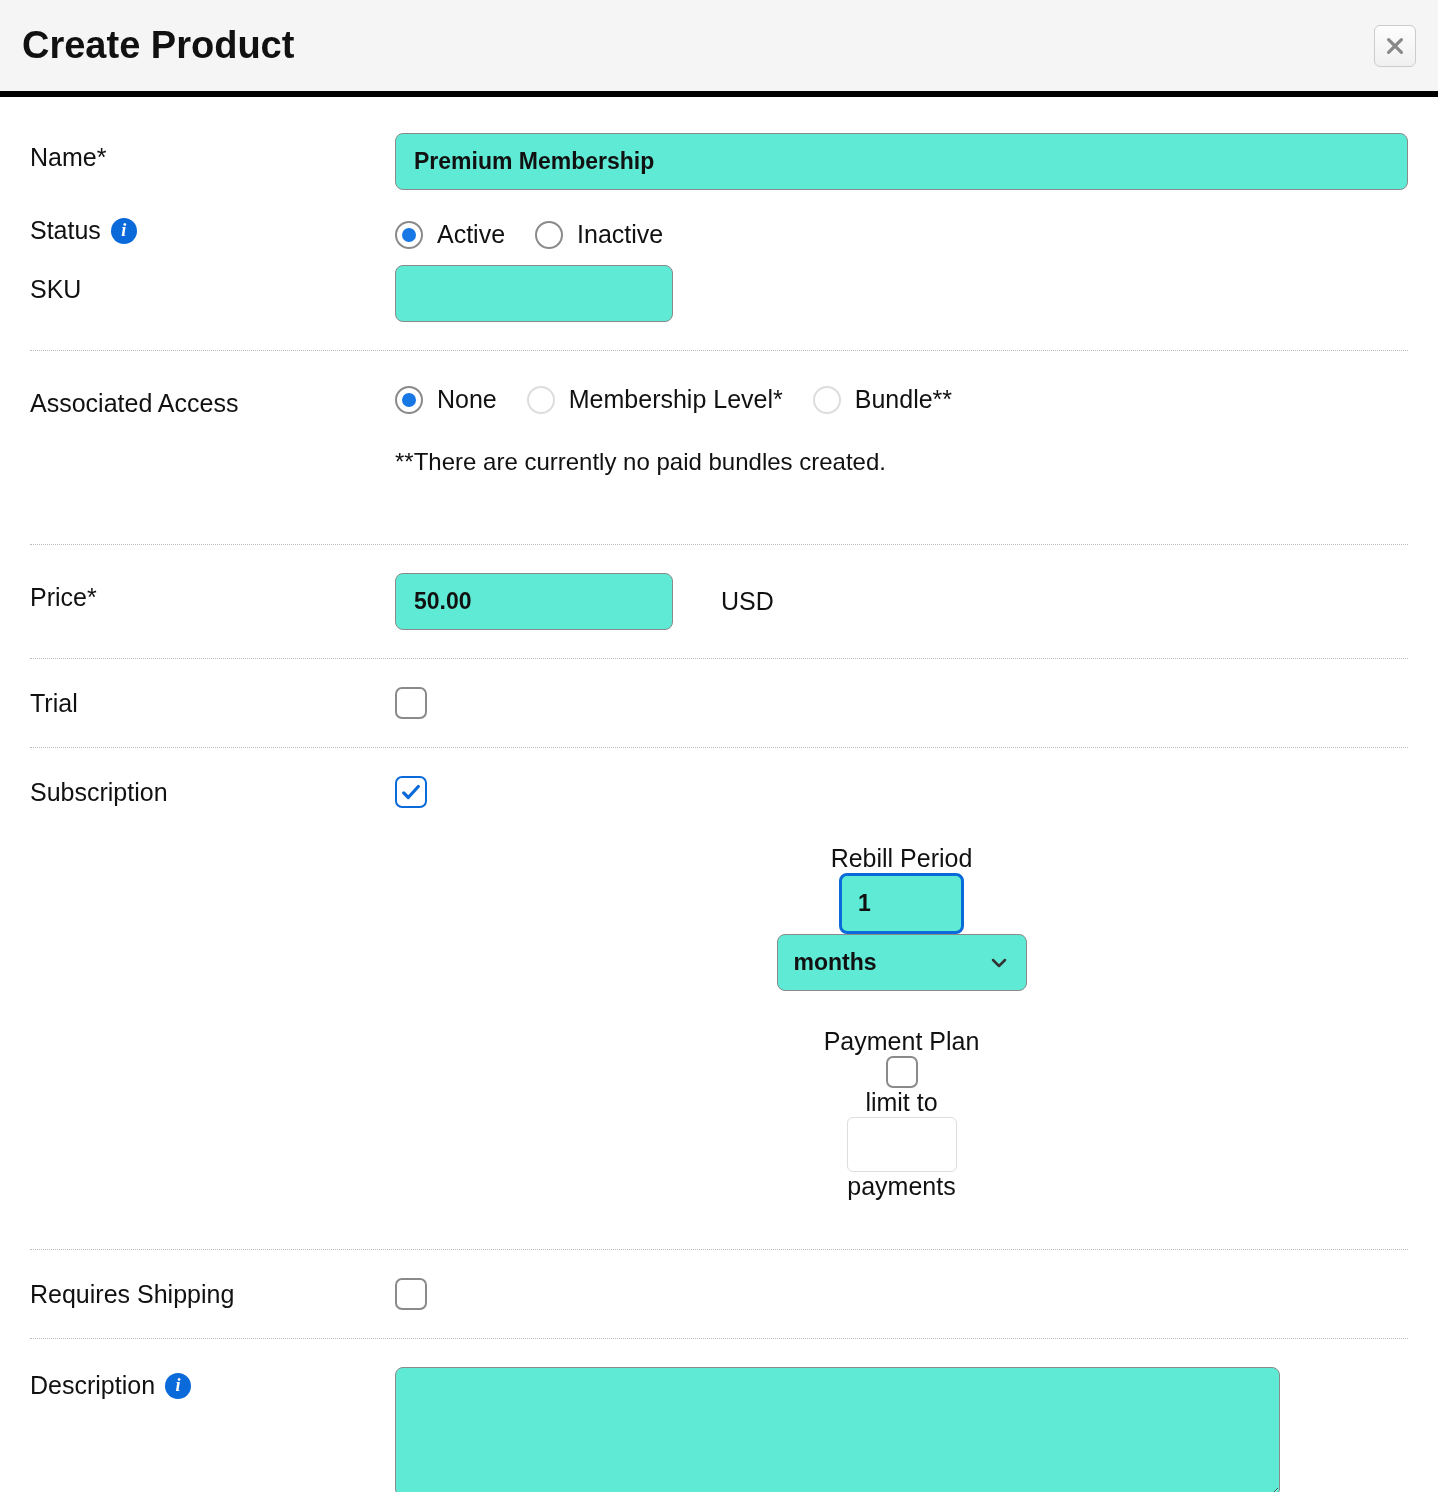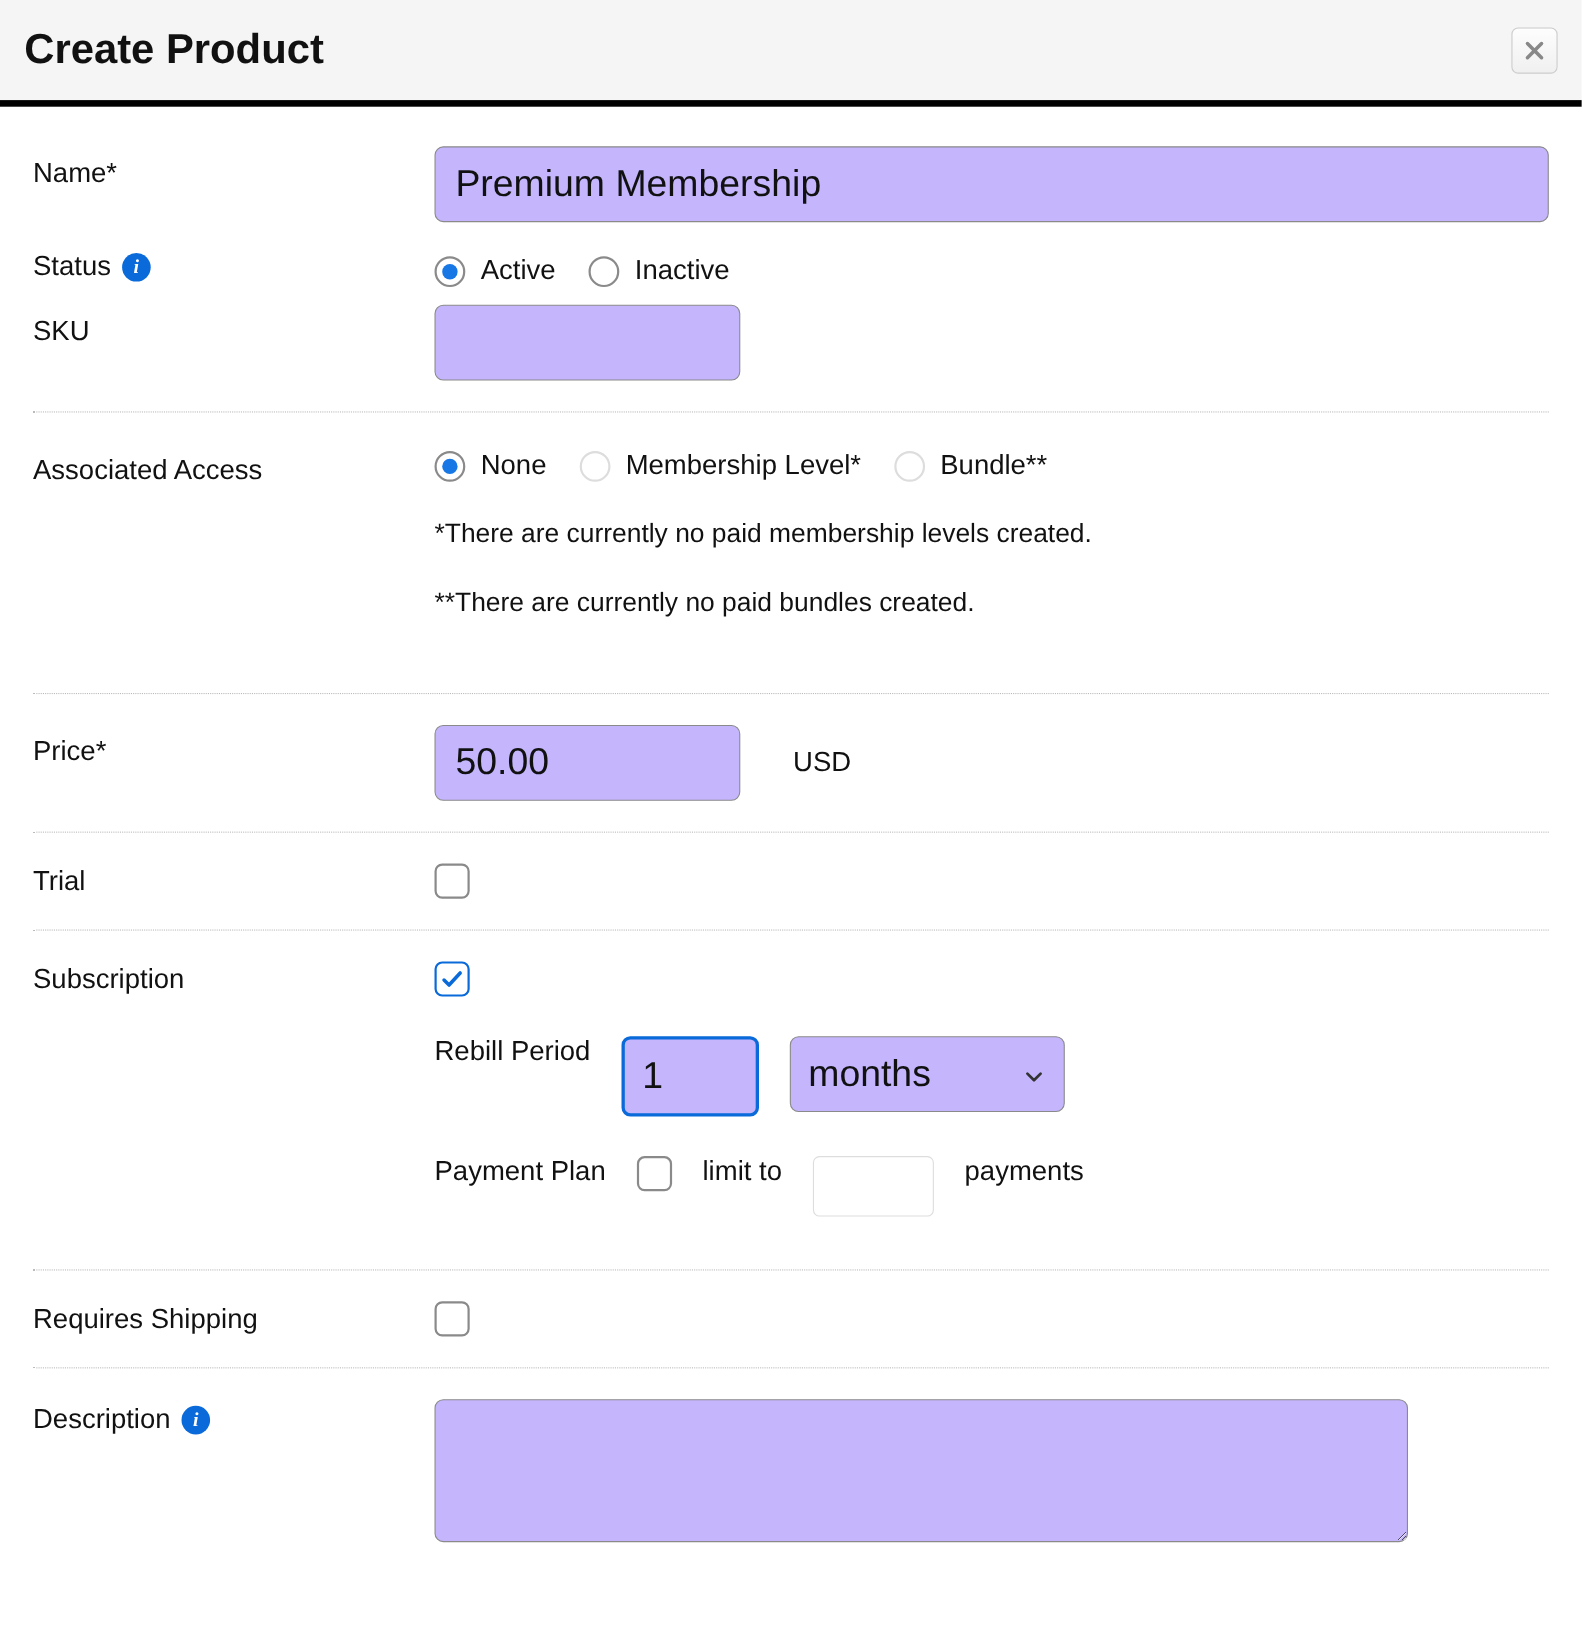--- a/index.html
+++ b/index.html
@@ -53,27 +53,28 @@
     color: #111;
     display: flex;
     align-items: center;
     gap: 10px;
     text-align: right;
   }
   .field-col {
     flex: 1;
   }
   .text-input {
-    font-size: 34px;
+    font-size: 23px;
     padding: 14px 18px;
     border: 1px solid #8a8a8a;
     border-radius: 8px;
     width: 100%;
-    background: #c4b5fd;
+    background: #5eead4;
     color: #111;
+    font-weight: bold;
   }
   .text-input.small { width: 278px; }
   .text-input.tiny { width: 125px; text-align: left; padding: 14px 16px;}
   .text-input.focus { border: 3px solid #0a6ad9; border-radius: 8px; }
   .radio-row {
     display: flex;
     align-items: center;
     gap: 18px;
     padding-top: 6px;
     flex-wrap: wrap;
@@ -115,23 +116,24 @@
     display:flex;align-items:center;justify-content:center;
     cursor:pointer;
   }
   .checkbox.checked { border-color:#0a6ad9; }
   .checkbox.checked svg { stroke:#0a6ad9; }
   .inline-group {
     display:flex; align-items:center; gap: 20px;
     font-size:25px;
   }
   .sub-row {
-    display:flex; gap:28px;
+    display:flex; align-items:center; 
     margin-top: 36px;
     font-size:25px;
+    flex-direction:column;
   }
   .select-wrap {
     position:relative;
     width: 250px;
   }
   .select-wrap .text-input { padding-right: 48px; padding-left: 16px; }
   .select-wrap svg { position:absolute; right:16px; top:50%; transform:translateY(-50%); width:24px;height:24px; stroke:#333;}
   .plan-input {
     width: 110px;
     padding: 12px 14px;
@@ -215,21 +217,20 @@
           </div>
           <div class="radio">
             <span class="radio-circle disabled"></span>
             <span>Membership Level*</span>
           </div>
           <div class="radio">
             <span class="radio-circle disabled"></span>
             <span>Bundle**</span>
           </div>
         </div>
-        <div class="note">*There are currently no paid membership levels created.</div>
         <div class="note">**There are currently no paid bundles created.</div>
       </div>
     </div>
 
     <div style="height:40px"></div>
     <hr class="divider">
 
     <div class="row">
       <div class="label-col">Price*</div>
       <div class="field-col">

